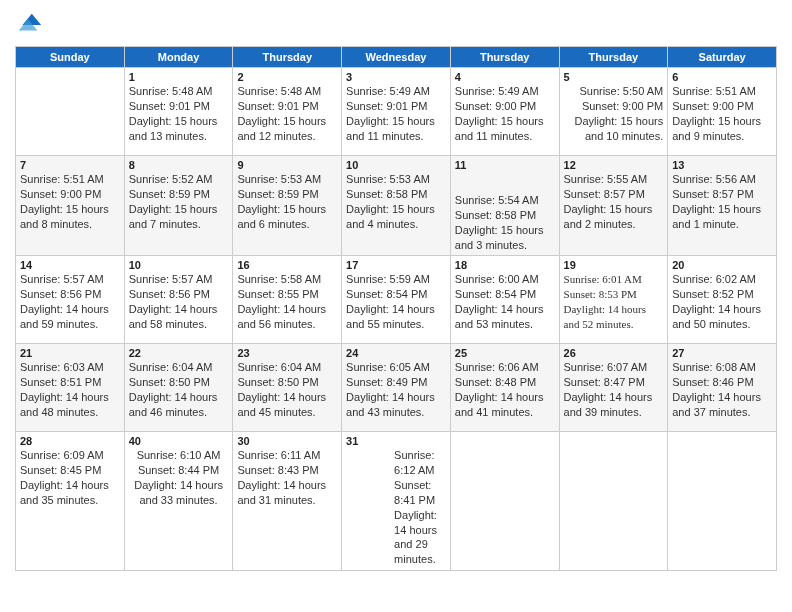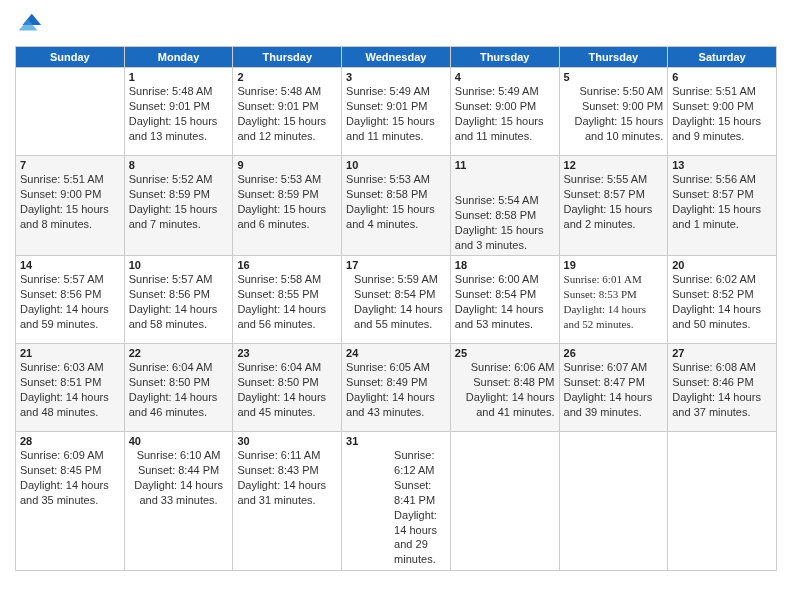--- a/index.html
+++ b/index.html
@@ -235,21 +235,21 @@
           </td>
           <td>
             <div class="cell-date">16</div>
             <div class="cell-info" style="white-space: pre-line;">Sunrise: 5:58 AM
 Sunset: 8:55 PM
 Daylight: 14 hours
 and 56 minutes.</div>
           </td>
           <td>
             <div class="cell-date">17</div>
-            <div class="cell-info" style="white-space: pre-line; margin-left: 8px;">Sunrise: 5:59 AM
+            <div class="cell-info" style="white-space: pre-line;">Sunrise: 5:59 AM
 Sunset: 8:54 PM
 Daylight: 14 hours
 and 55 minutes.</div>
           </td>
           <td>
             <div class="cell-date">18</div>
             <div class="cell-info" style="white-space: pre-line;">Sunrise: 6:00 AM
 Sunset: 8:54 PM
 Daylight: 14 hours
 and 53 minutes.</div>
@@ -293,21 +293,21 @@
           </td>
           <td>
             <div class="cell-date">24</div>
             <div class="cell-info" style="white-space: pre-line;">Sunrise: 6:05 AM
 Sunset: 8:49 PM
 Daylight: 14 hours
 and 43 minutes.</div>
           </td>
           <td>
             <div class="cell-date">25</div>
-            <div class="cell-info" style="white-space: pre-line; text-align: right;">Sunrise: 6:06 AM
+            <div class="cell-info" style="white-space: pre-line;">Sunrise: 6:06 AM
 Sunset: 8:48 PM
 Daylight: 14 hours
 and 41 minutes.</div>
           </td>
           <td>
             <div class="cell-date">26</div>
             <div class="cell-info" style="white-space: pre-line;">Sunrise: 6:07 AM
 Sunset: 8:47 PM
 Daylight: 14 hours
 and 39 minutes.</div>

